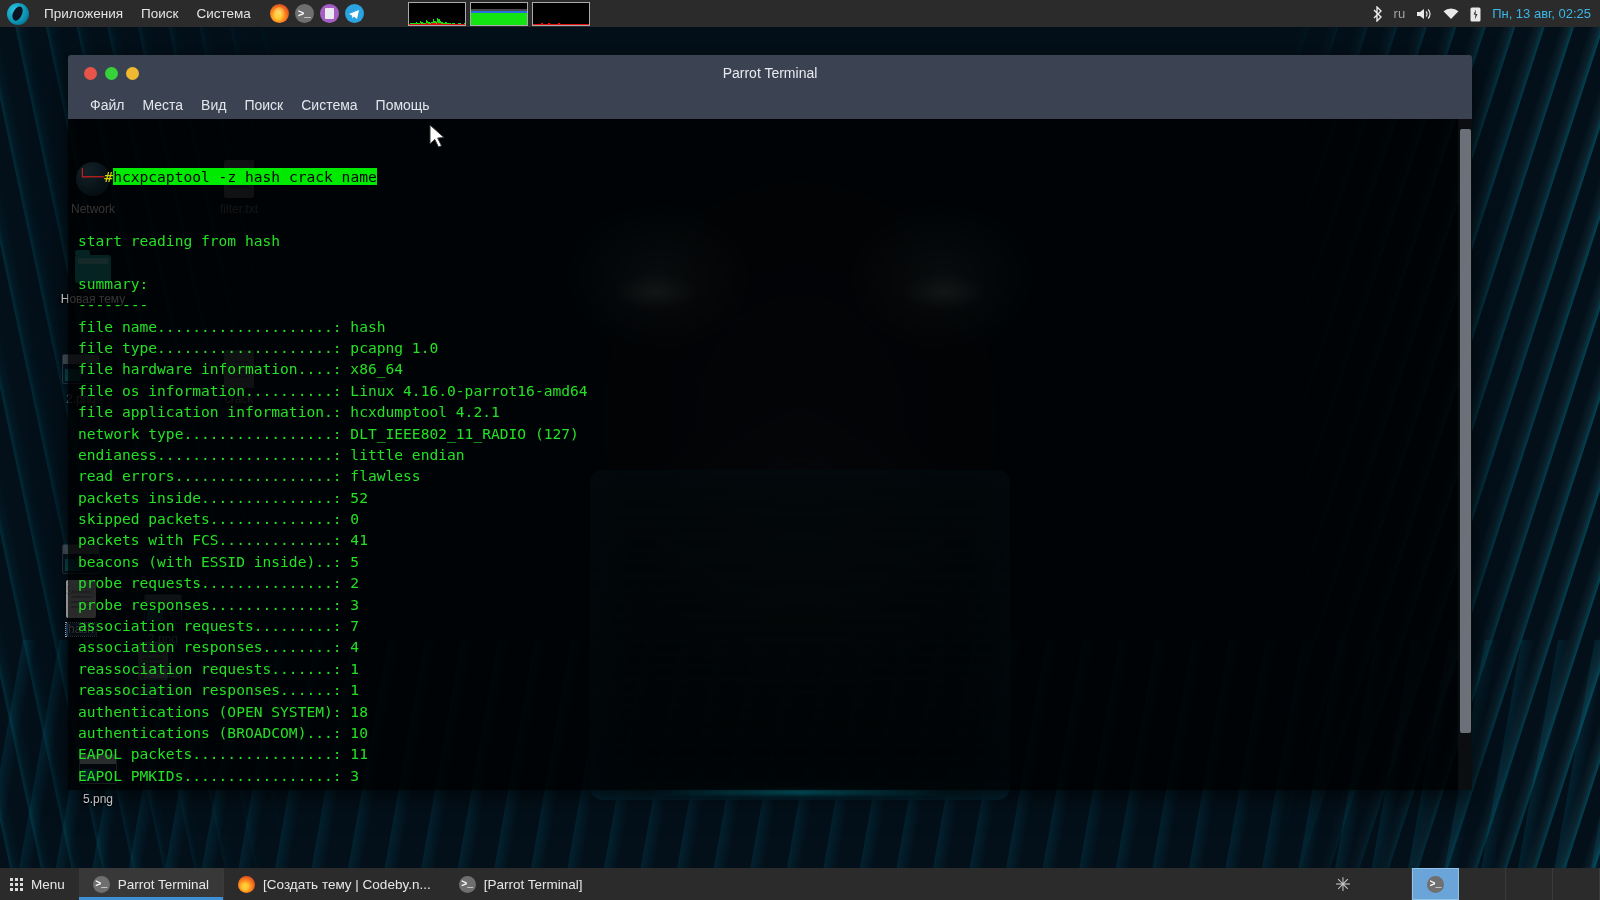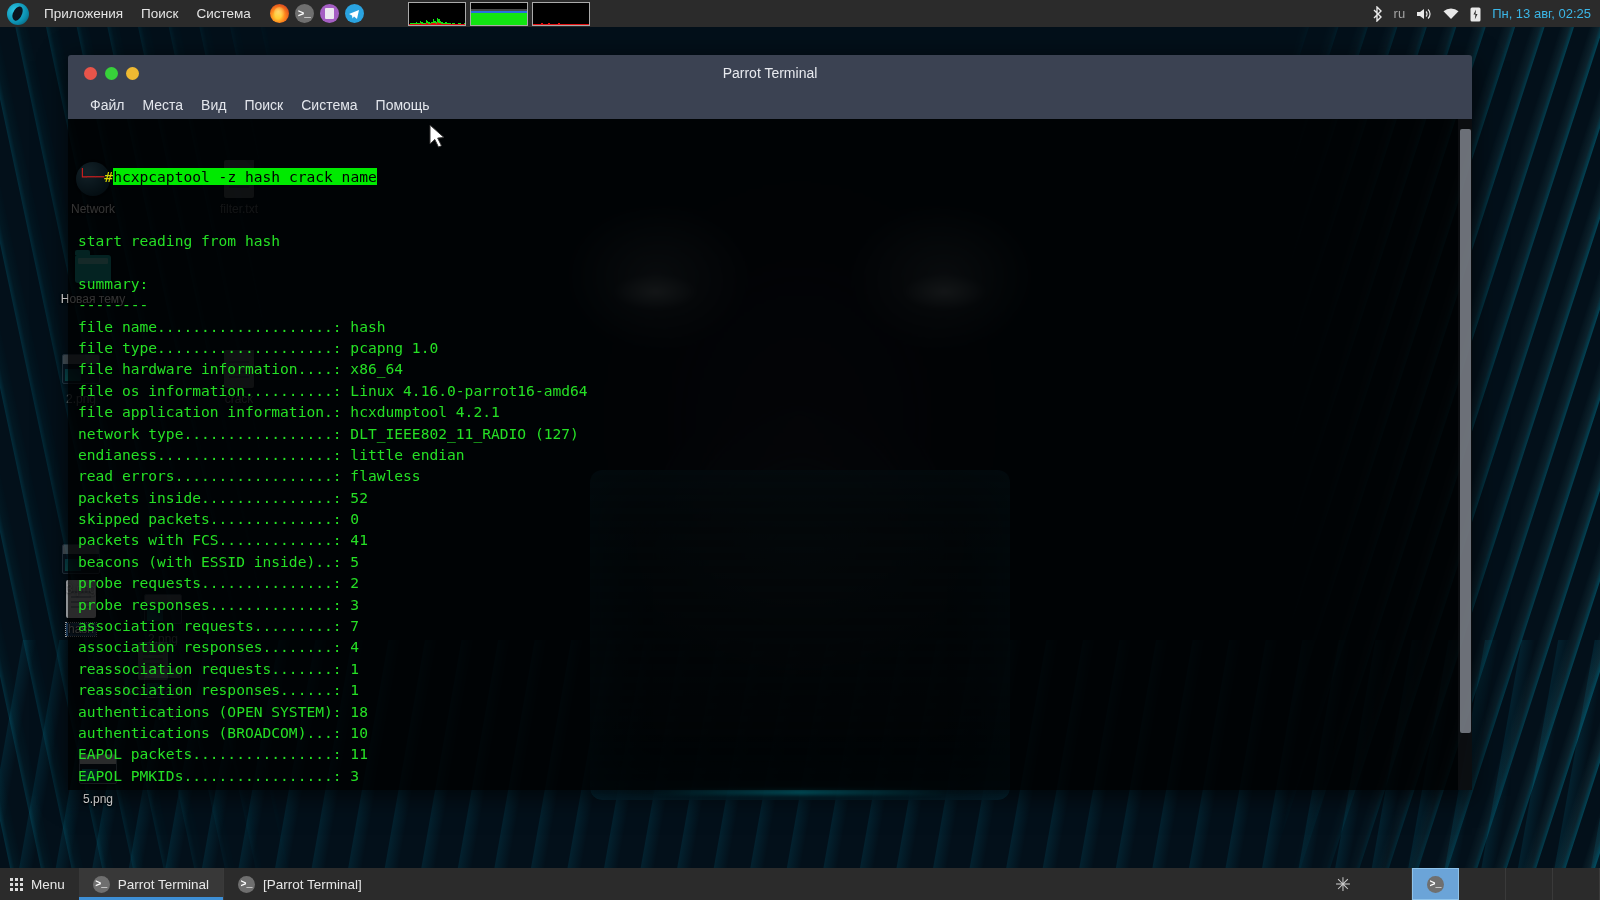--- a/index.html
+++ b/index.html
@@ -529,20 +529,24 @@
           <i></i>
         </span>
       <span>Menu</span>
     </div>
     <div class="task-btn active">
       <span class="tb-ico-term">&gt;_</span>
       <span>Parrot Terminal</span>
     </div>
     <div class="tb-sep"></div>
     <div class="task-btn">
+      <span class="tb-ico-ff"></span>
+      <span>[Создать тему | Codeby.n...</span>
+    </div>
+    <div class="task-btn">
       <span class="tb-ico-term">&gt;_</span>
       <span>[Parrot Terminal]</span>
     </div>
     <div class="tb-right">
       <span class="tb-asterisk">✳</span>
       <div class="pager" id="workspace-pager">
           <div class="pager-cell"></div>
           <div class="pager-cell active">
             <span class="tb-ico-term">&gt;_</span>
           </div>

